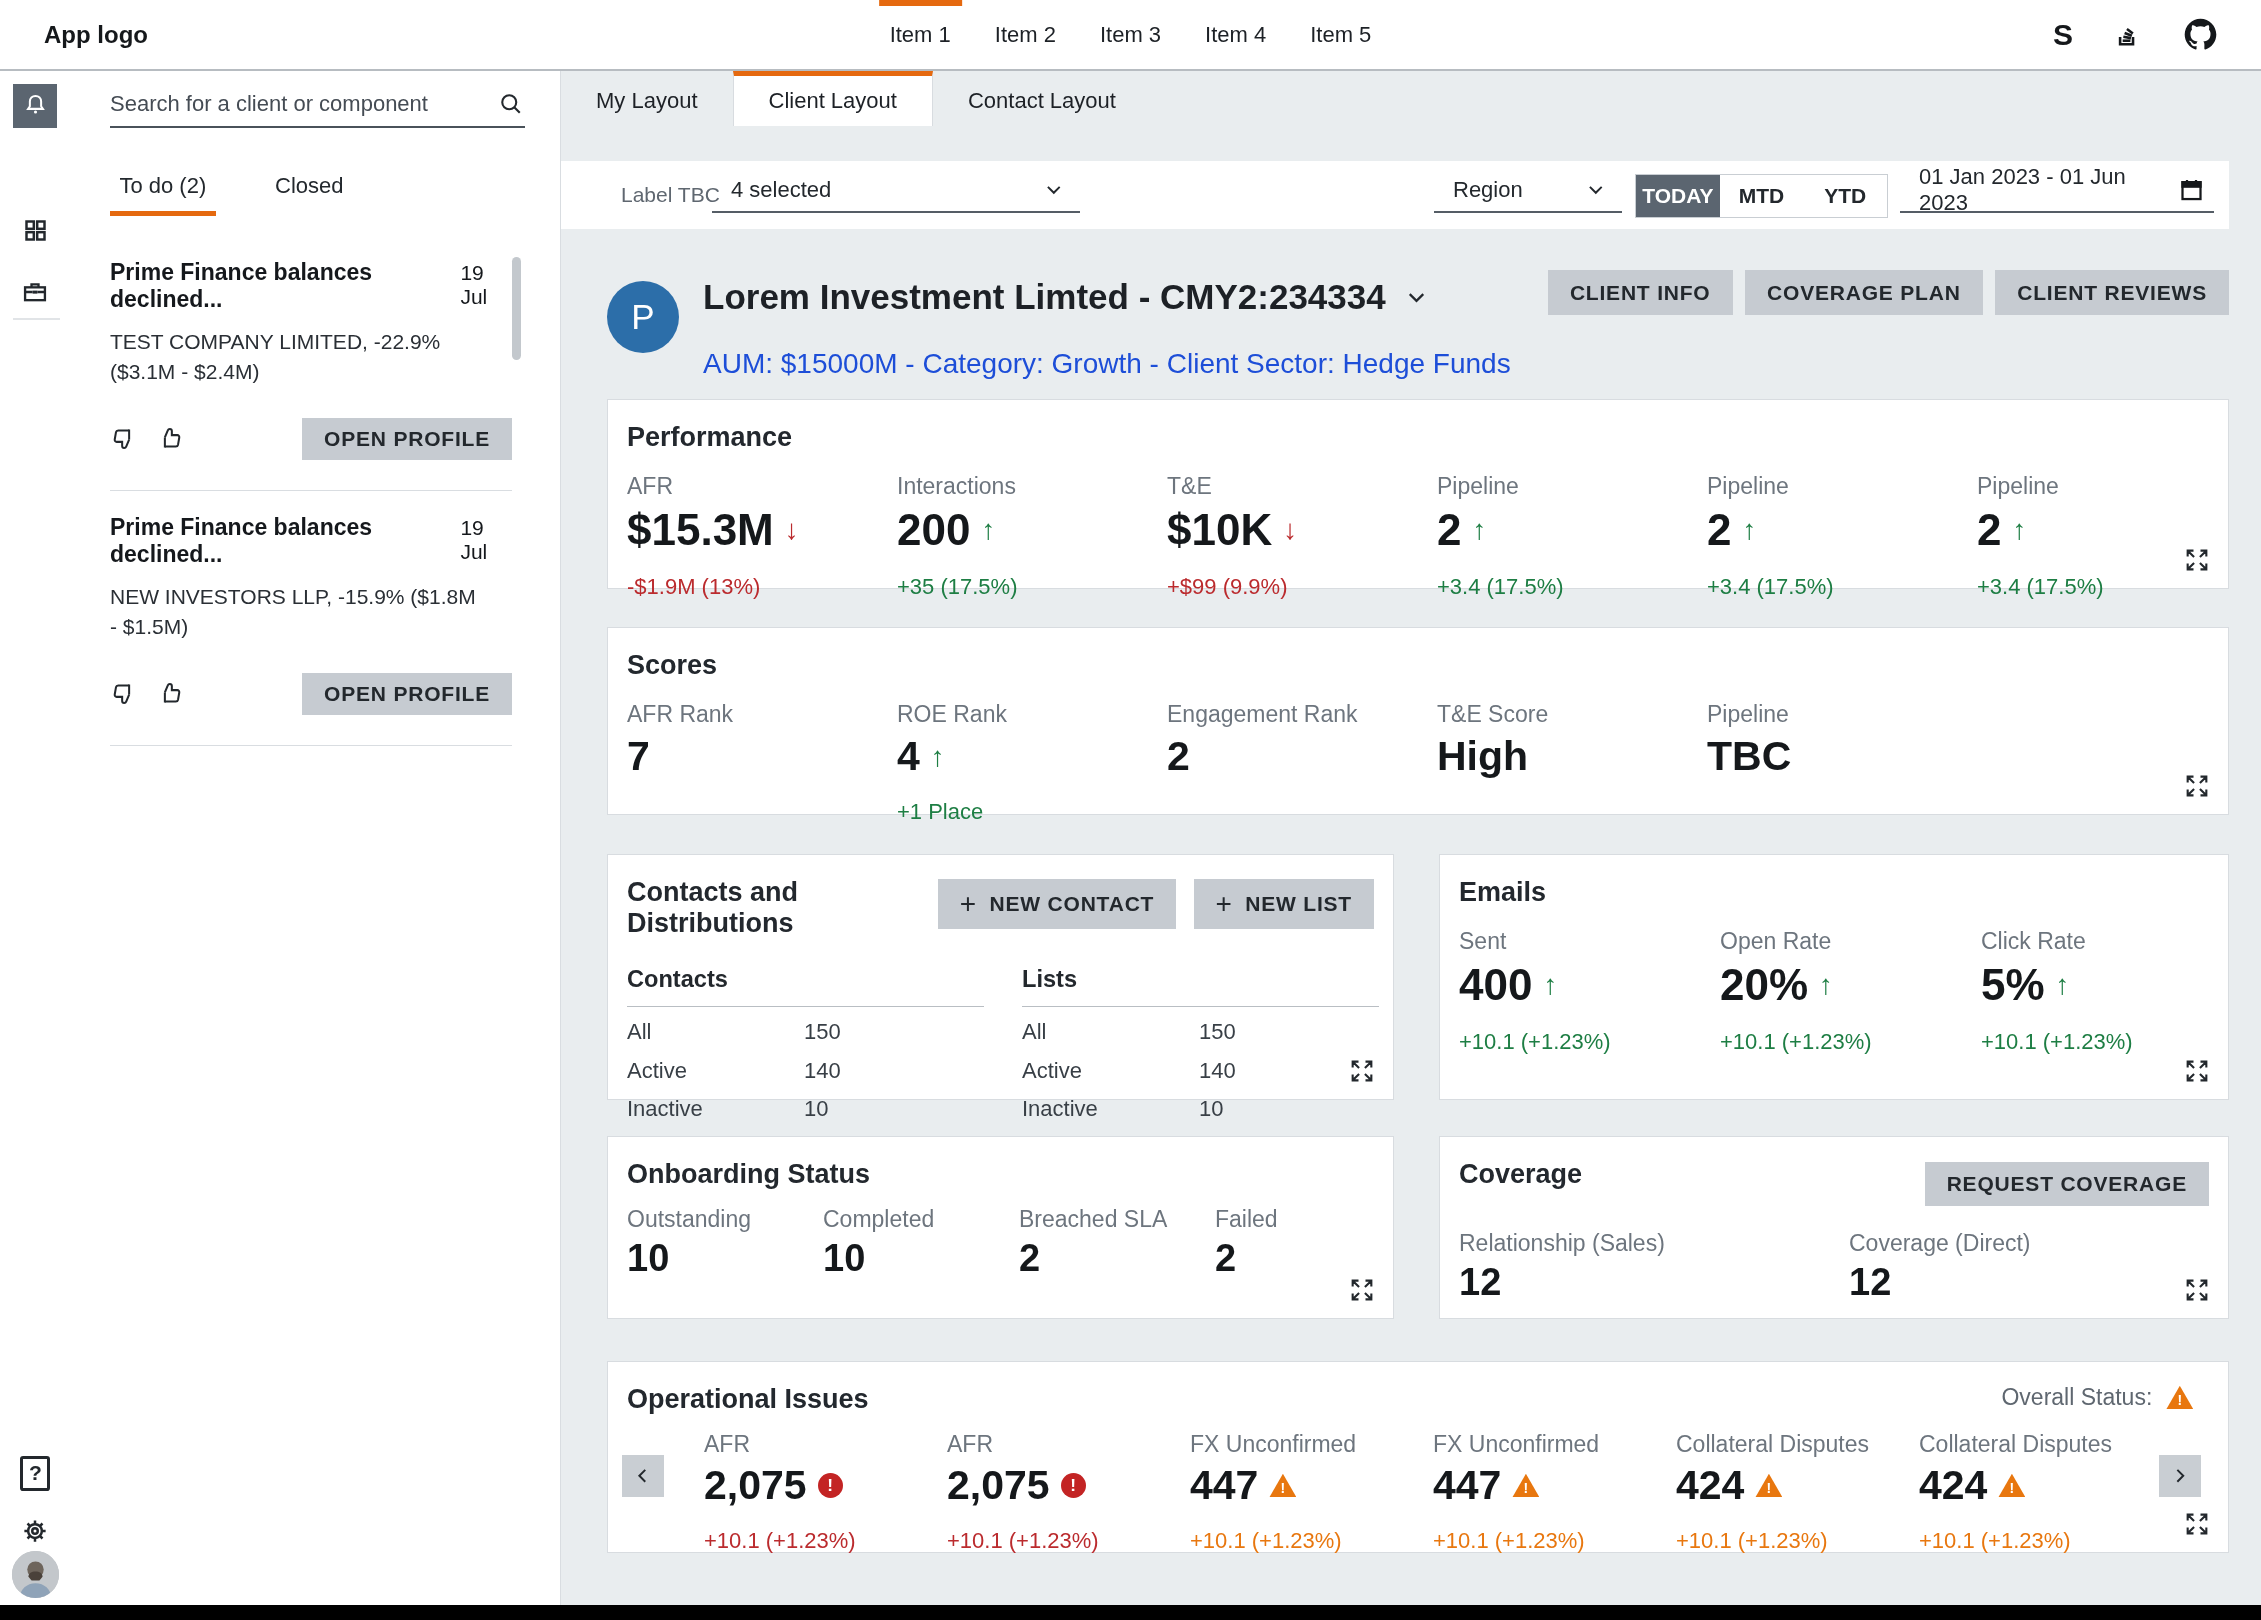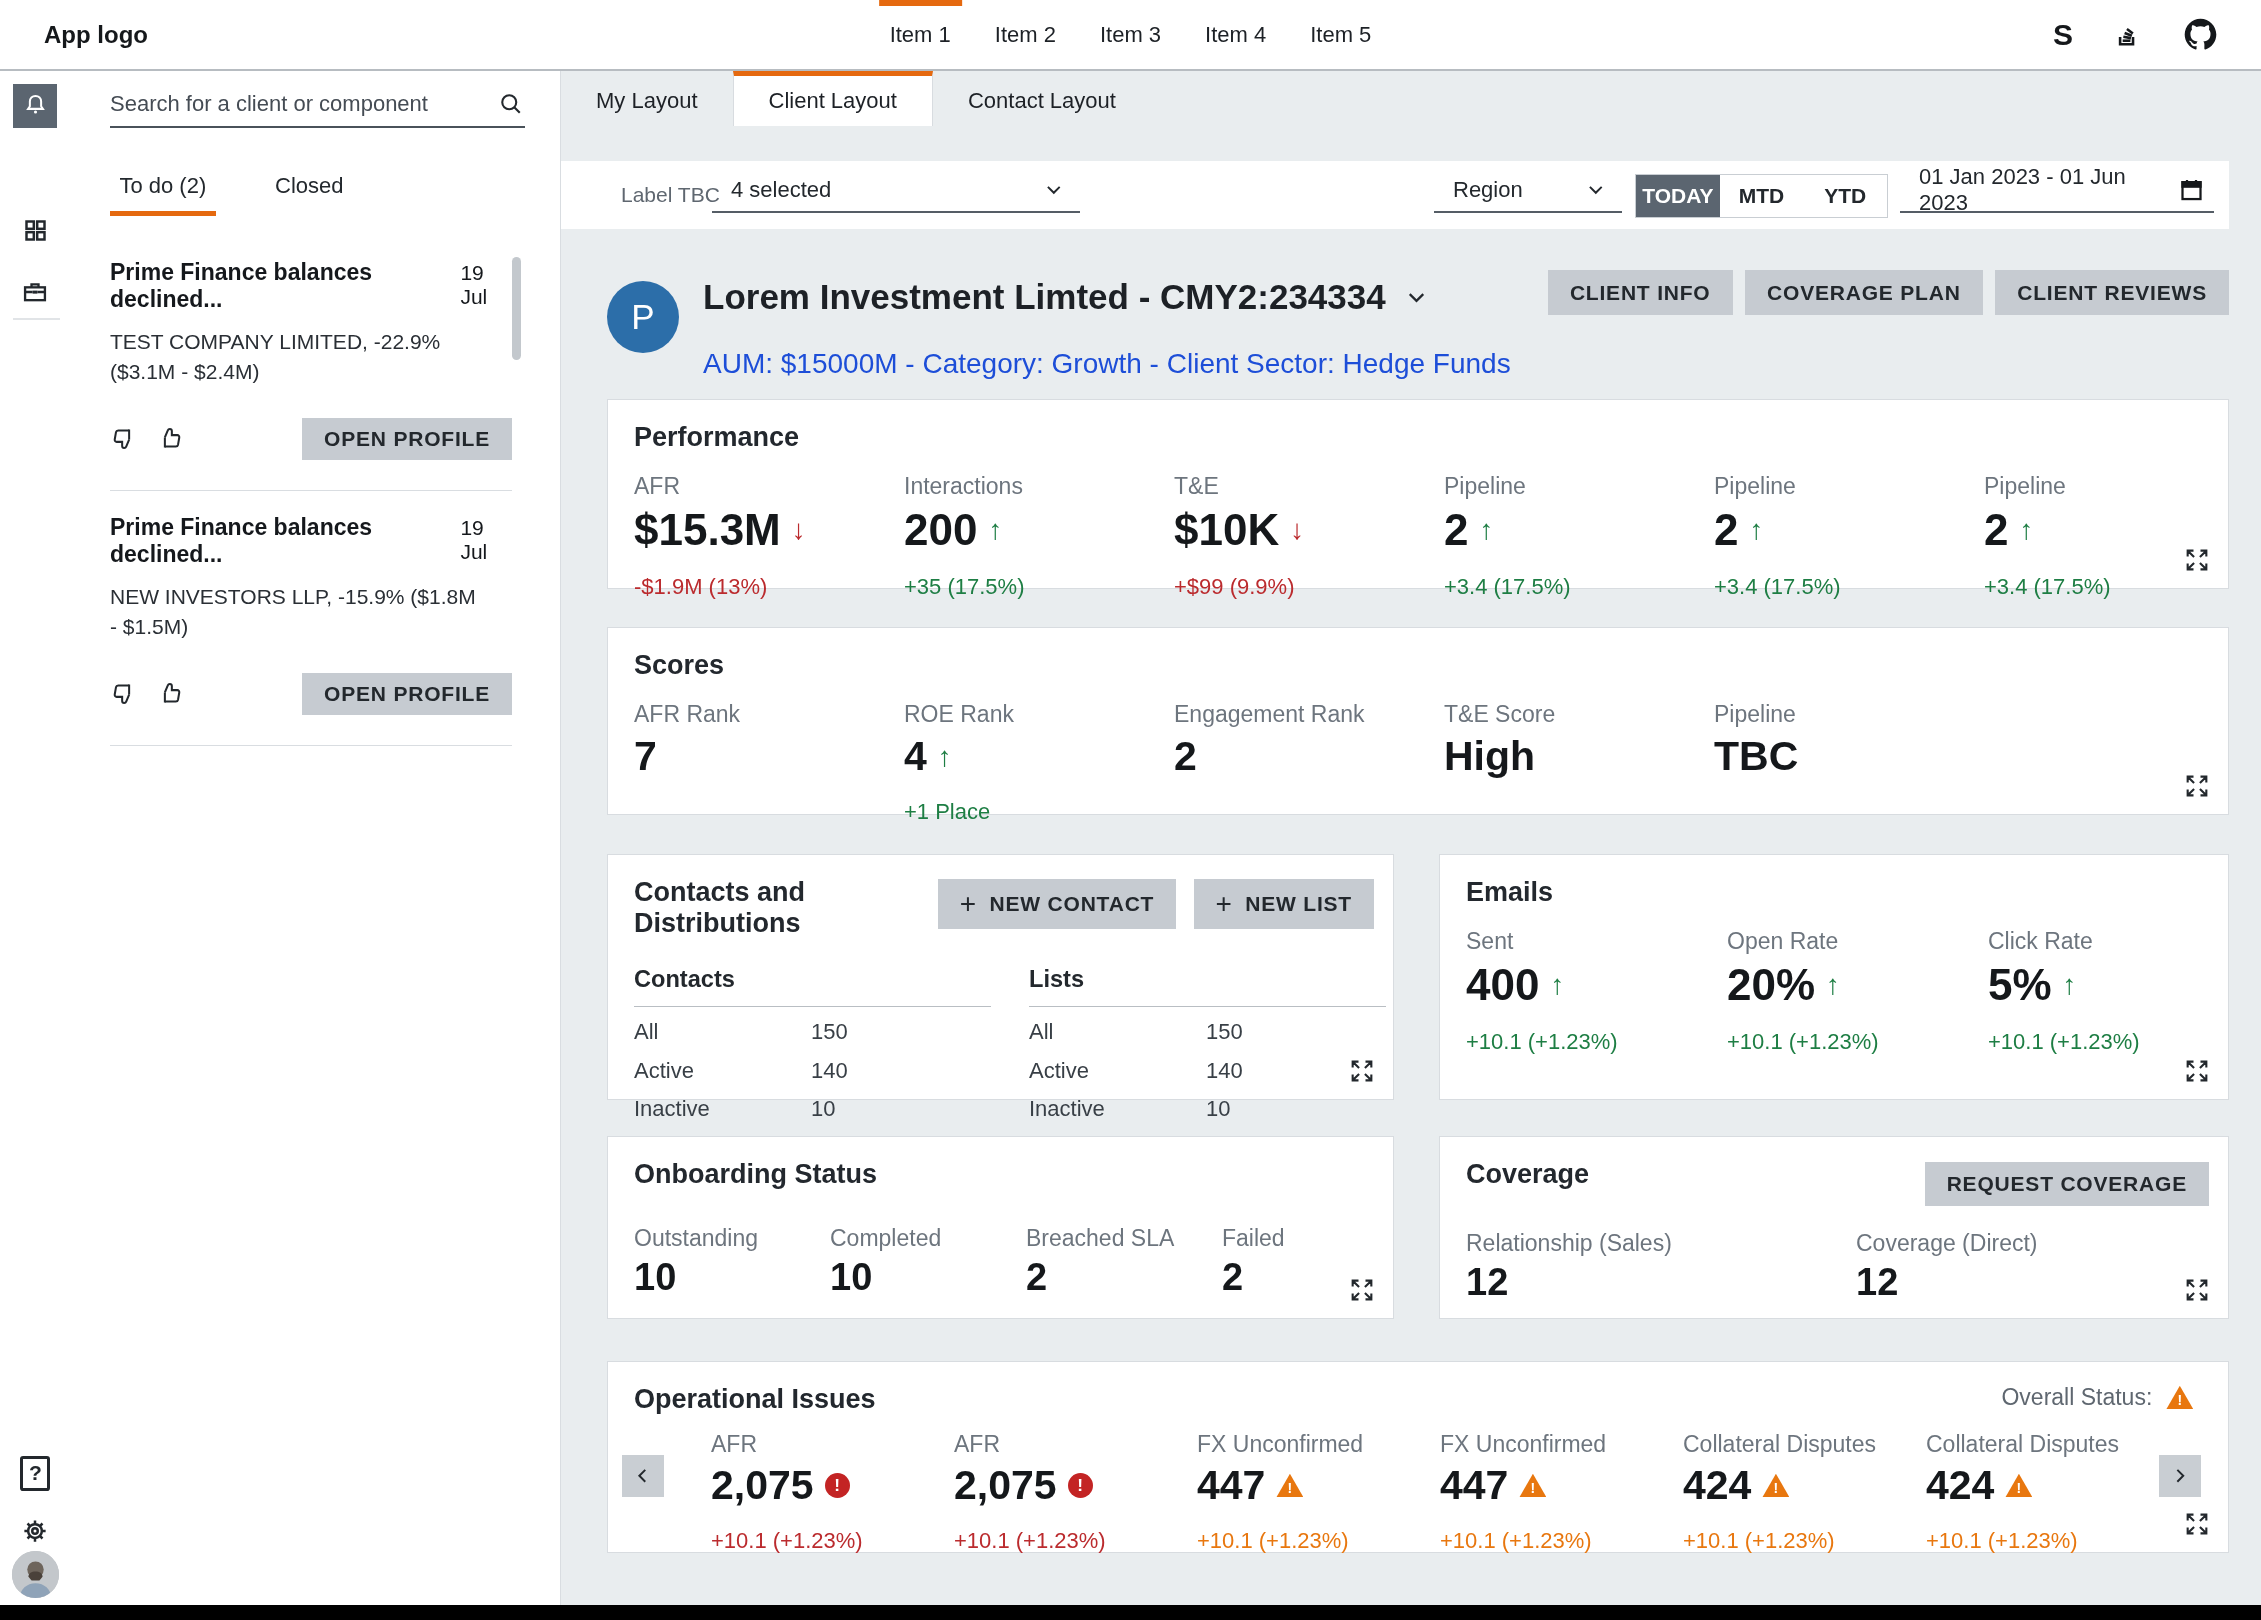--- a/index.html
+++ b/index.html
@@ -76,21 +76,21 @@
   
   .client-avatar{position:absolute;left:46px;top:210px;width:72px;height:72px;border-radius:50%;background:#2c6ea9;
     color:#fff;font-size:35px;display:flex;align-items:center;justify-content:center}
   .client-name-row{position:absolute;left:142px;top:206px;display:flex;align-items:center;gap:17.3px}
   .client-name{font-size:35px;font-weight:600;color:#1d2126}
   .client-meta{position:absolute;left:142px;top:277px;font-size:28px;color:#1d4ed8}
   .client-actions{position:absolute;right:33px;top:199px;display:flex;gap:12.6px}
   .client-actions .gbtn{height:45px;font-size:21px}
 
   
-  .card{position:absolute;background:#fff;border:0.8px solid var(--border);padding:22px 19px 19px 26px}
+  .card{position:absolute;background:#fff;border:0.8px solid var(--border);padding:22px 19px 19px 19px}
   .card-title{font-size:27px;font-weight:600;color:#23282e}
   #card-performance{left:46px;top:328px;width:1622px;height:190px}
   #card-scores{left:46px;top:556px;width:1622px;height:188px}
   #card-contacts{left:46px;top:783px;width:787px;height:246px}
   #card-emails{left:878px;top:783px;width:790px;height:246px}
   #card-onboarding{left:46px;top:1065px;width:787px;height:183px}
   #card-coverage{left:878px;top:1065px;width:790px;height:183px}
   #card-operational{left:46px;top:1290px;width:1622px;height:192px}
 
   .metric-row{display:flex;margin-top:20.4px}
@@ -112,21 +112,21 @@
   .plus{font-size:28px;font-weight:400;margin-right:4.7px;line-height:0}
   .groups{display:flex;margin-top:27px}
   .group{width:357px;flex:none}
   .group + .group{margin-left:38px}
   .group-h{font-size:23.6px;font-weight:600;color:#23282d;padding-bottom:12.6px;border-bottom:1.6px solid #b9bec3}
   .grow{display:flex;margin-top:12.6px;font-size:22px;color:#383f46}
   .grow .gl{width:177px}
   
   .emails .metric{width:261px}
   
-  .small-metrics{display:flex;margin-top:35px}
+  .small-metrics{display:flex;margin-top:16px}
   .small-metrics .metric{width:196px}
   .small-metrics .m-value{font-size:38px}
   .coverage-metrics .metric{width:390px}
   .coverage-head{display:flex;justify-content:space-between;align-items:flex-start}
   .coverage-head .gbtn{height:44px;margin-top:3.1px}
 
   
   .op-head{display:flex;justify-content:space-between;align-items:flex-start}
   .overall{display:flex;align-items:center;gap:14px;font-size:23px;color:#5f6770;margin-right:15.7px}
   .op-row{display:flex;margin-top:15.7px;margin-left:77px}

